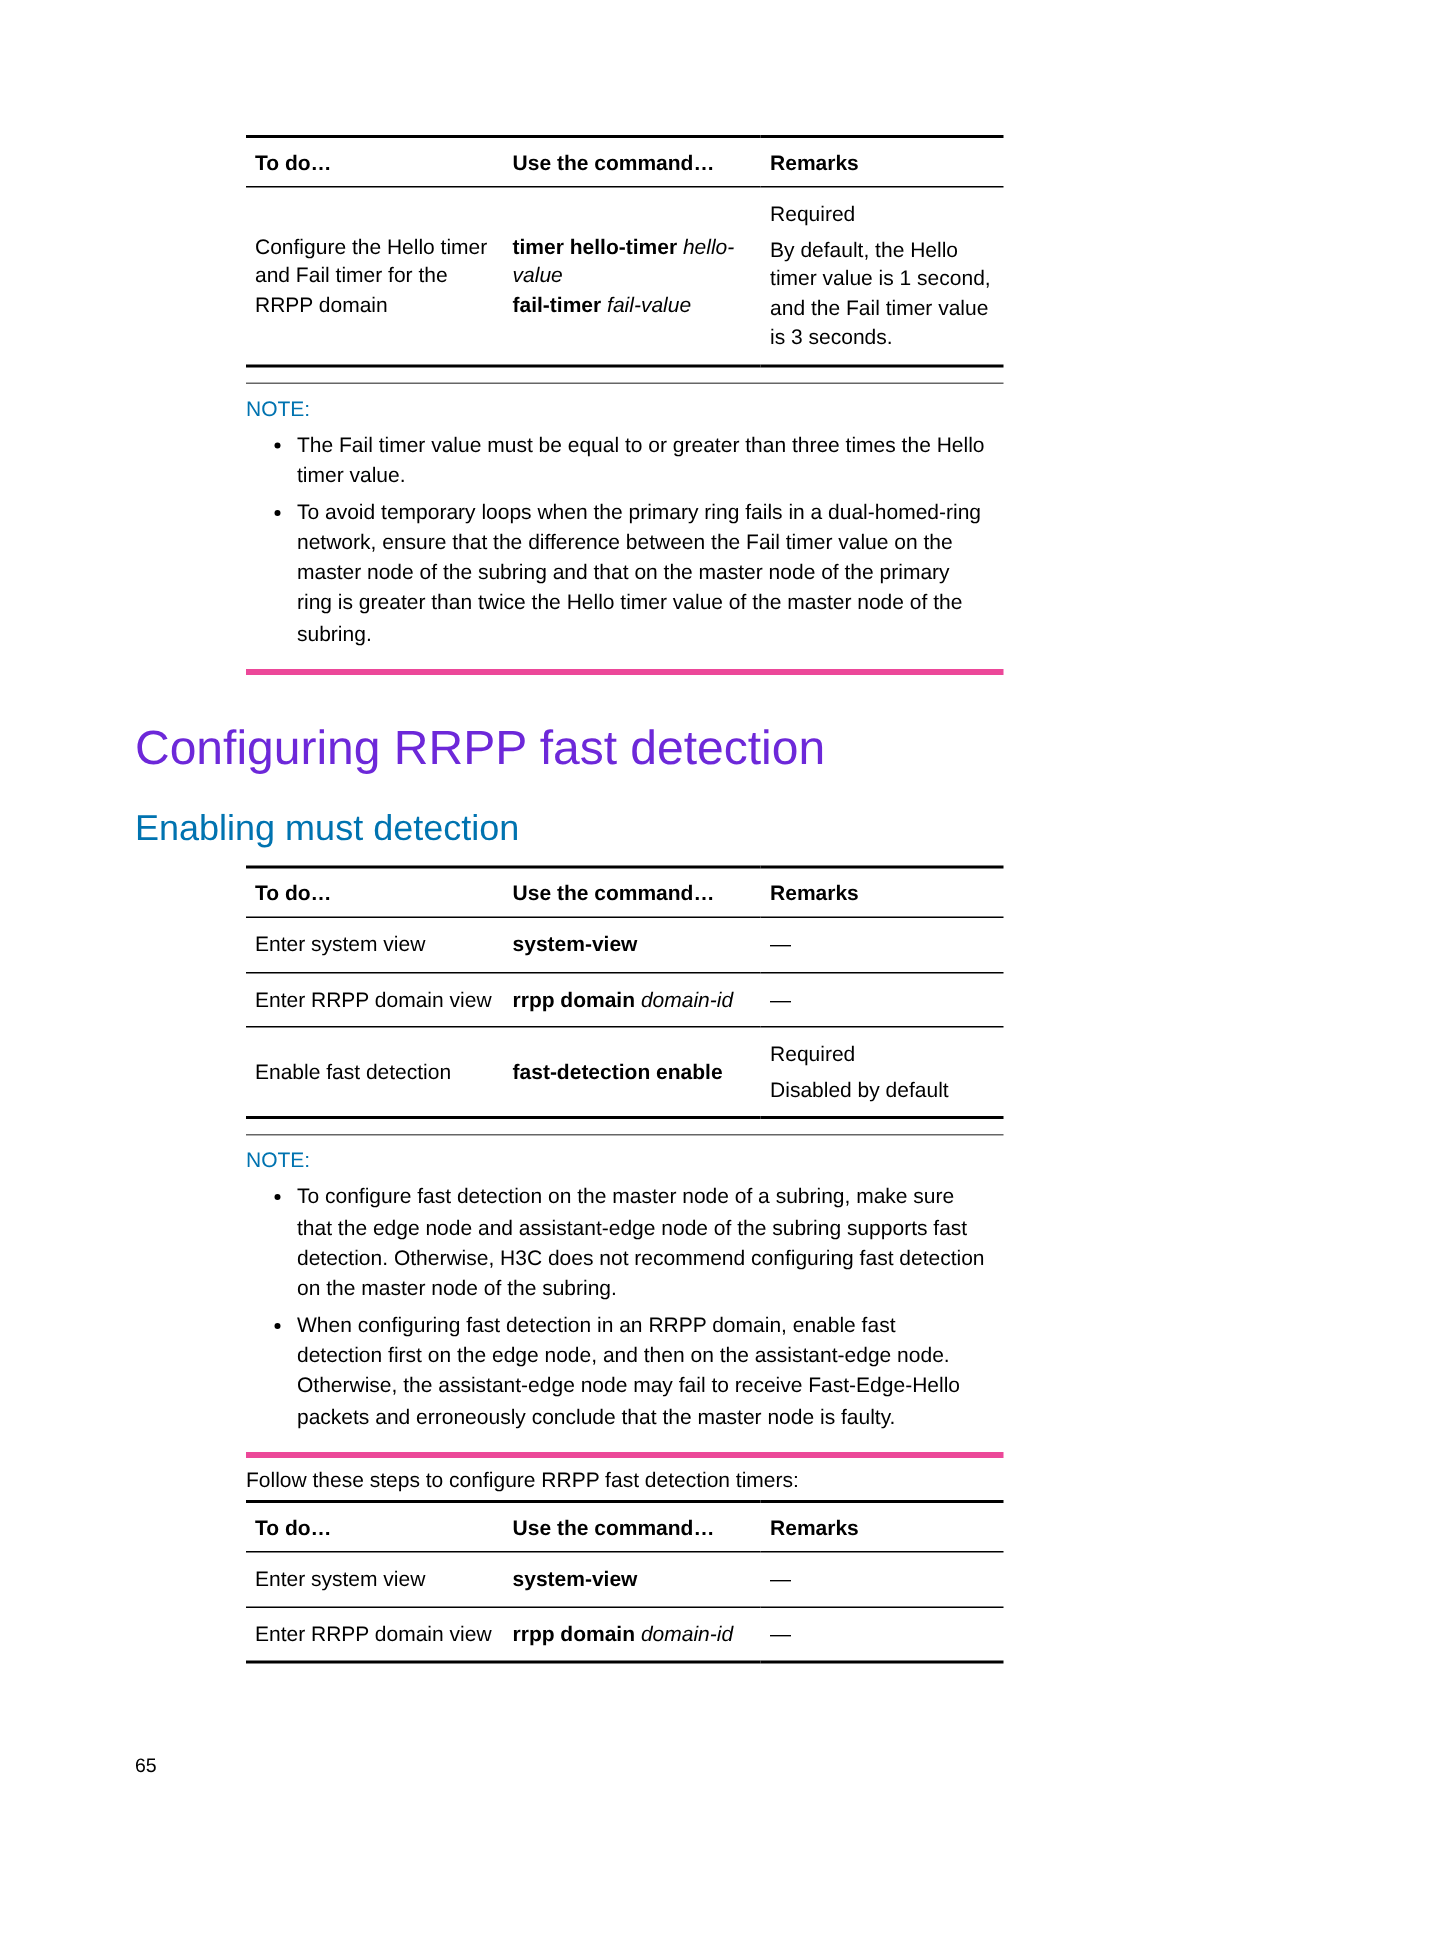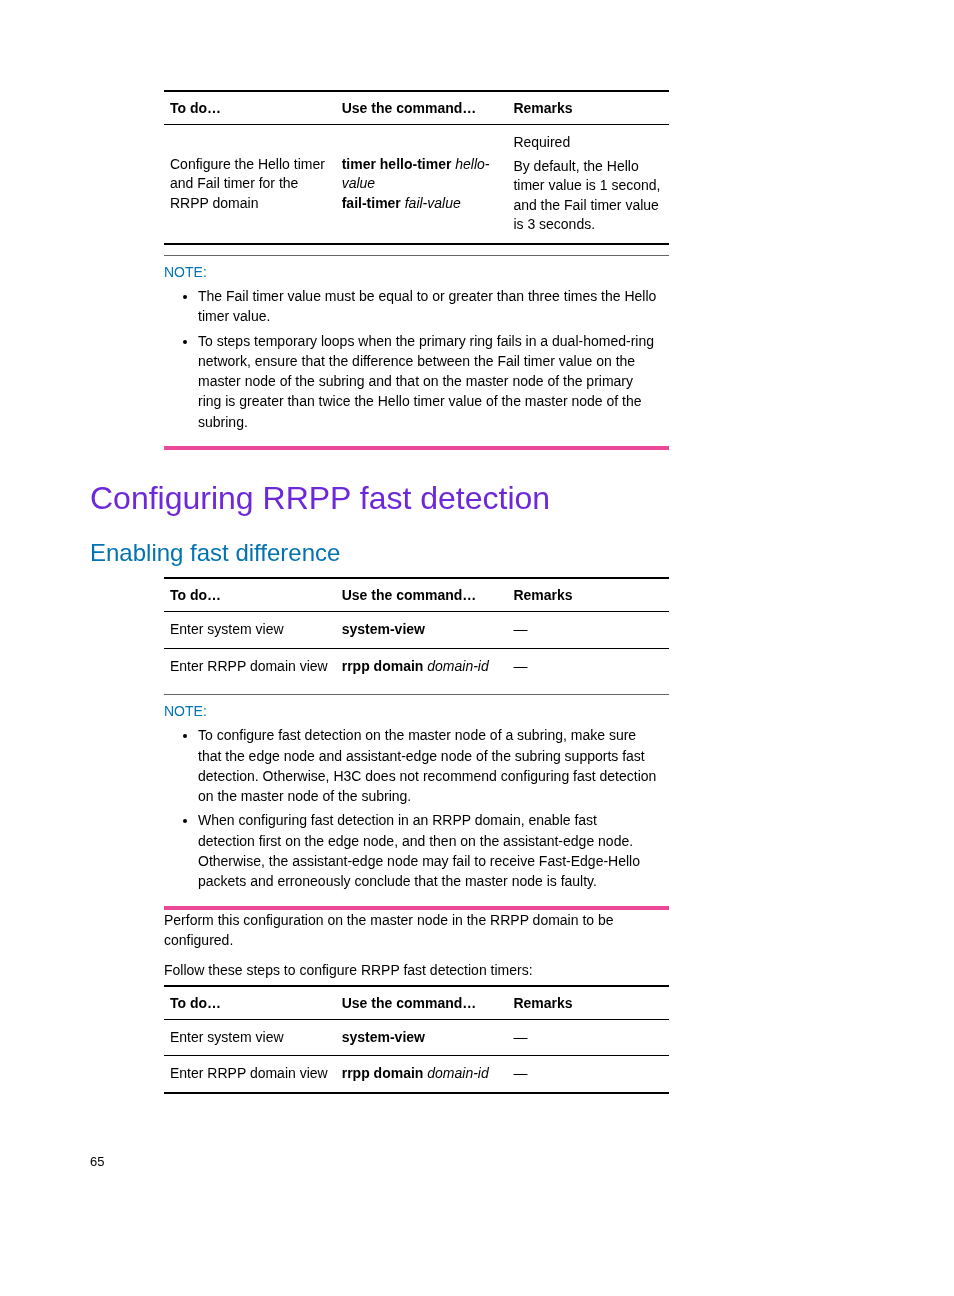--- a/index.html
+++ b/index.html
@@ -115,27 +115,27 @@
           <div style="margin-top:4px;">By default, the Hello timer value is 1 second, and the Fail timer value is 3 seconds.</div>
         </td>
       </tr>
     </tbody>
   </table>
 
   <div class="note-block">
     <div class="note-label">NOTE:</div>
     <ul>
       <li>The Fail timer value must be equal to or greater than three times the Hello timer value.</li>
-      <li>To steps temporary loops when the primary ring fails in a dual-homed-ring network, ensure that the difference between the Fail timer value on the master node of the subring and that on the master node of the primary ring is greater than twice the Hello timer value of the master node of the subring.</li>
+      <li>To avoid temporary loops when the primary ring fails in a dual-homed-ring network, ensure that the difference between the Fail timer value on the master node of the subring and that on the master node of the primary ring is greater than twice the Hello timer value of the master node of the subring.</li>
     </ul>
   </div>
 
   <h1>Configuring RRPP fast detection</h1>
 
-  <h2>Enabling fast difference</h2>
+  <h2>Enabling must detection</h2>
 
 
   <table class="doc">
     <thead>
       <tr class="top-rule-heavy">
         <th class="col-todo">To do…</th>
         <th class="col-cmd">Use the command…</th>
         <th class="col-rem">Remarks</th>
       </tr>
     </thead>
@@ -147,34 +147,43 @@
         </td>
         <td class="em-dash">—</td>
       </tr>
       <tr class="sep">
         <td>Enter RRPP domain view</td>
         <td>
           <span class="bold">rrpp domain</span>
           <span class="ital">domain-id</span>
         </td>
         <td class="em-dash">—</td>
+      </tr>
+      <tr class="sep bot-rule-heavy">
+        <td>Enable fast detection</td>
+        <td>
+          <span class="bold">fast-detection enable</span>
+        </td>
+        <td>
+          <div>Required</div>
+          <div style="margin-top:4px;">Disabled by default</div>
+        </td>
       </tr>
     </tbody>
   </table>
 
   <div class="note-block">
     <div class="note-label">NOTE:</div>
     <ul>
       <li>To configure fast detection on the master node of a subring, make sure that the edge node and assistant-edge node of the subring supports fast detection. Otherwise, H3C does not recommend configuring fast detection on the master node of the subring.</li>
       <li>When configuring fast detection in an RRPP domain, enable fast detection first on the edge node, and then on the assistant-edge node. Otherwise, the assistant-edge node may fail to receive Fast-Edge-Hello packets and erroneously conclude that the master node is faulty.</li>
     </ul>
   </div>
 
 
-  <p class="body-text">Perform this configuration on the master node in the RRPP domain to be configured.</p>
   <p class="caption">Follow these steps to configure RRPP fast detection timers:</p>
 
   <table class="doc">
     <thead>
       <tr class="top-rule-heavy">
         <th class="col-todo">To do…</th>
         <th class="col-cmd">Use the command…</th>
         <th class="col-rem">Remarks</th>
       </tr>
     </thead>

